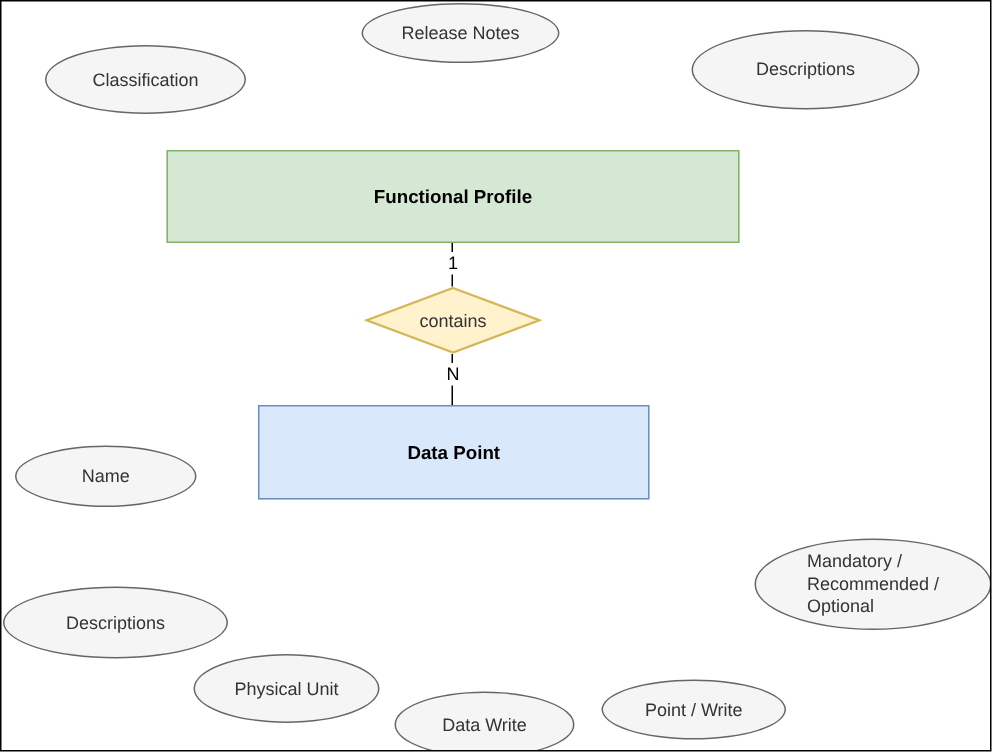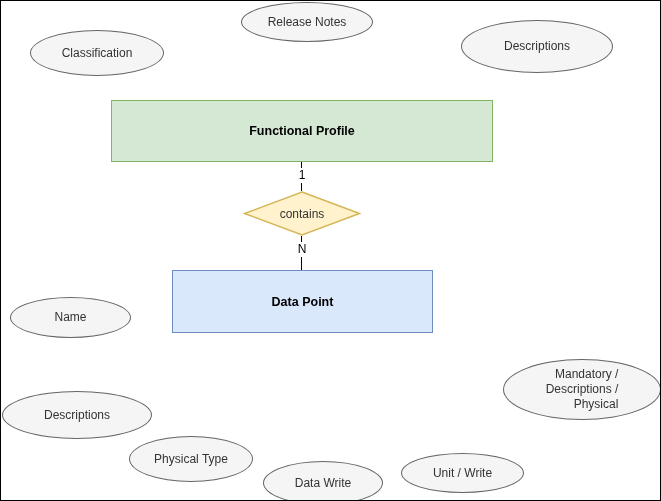--- a/index.html
+++ b/index.html
@@ -6,21 +6,21 @@
   body {
     width: 661px;
     height: 501px;
     position: relative;
     background: #ffffff;
     border: 1px solid #000000;
     box-sizing: border-box;
     overflow: hidden;
     font-family: "Liberation Sans", sans-serif;
   }
-  .node { position: absolute; display: flex; align-items: center; justify-content: center; text-align: right; box-sizing: border-box; }
+  .node { position: absolute; display: flex; align-items: center; justify-content: center; text-align: left; box-sizing: border-box; }
   .attr-ellipse {
     background: #f5f5f5;
     border: 1.5px solid #666666;
     border-radius: 50%;
     color: #333333;
     font-size: 12px;
     line-height: 1.25;
     padding: 0 6px;
   }
   .entity {
@@ -93,30 +93,30 @@
 
 <div class="node attr-ellipse" style="left:9px; top:296px; width:121px; height:41px;">
   <span>Name</span>
 </div>
 
 <div class="node attr-ellipse" style="left:1px; top:390px; width:150px; height:48px;">
   <span>Descriptions</span>
 </div>
 
 <div class="node attr-ellipse" style="left:128px; top:435px; width:124px; height:46px;">
-  <span>Physical Type</span>
+  <span>Physical Unit</span>
 </div>
 
 <div class="node attr-ellipse" style="left:262px; top:460px; width:120px; height:44px;">
   <span>Data Write</span>
 </div>
 
 <div class="node attr-ellipse" style="left:400px; top:452px; width:123px; height:40px;">
-  <span>Unit / Write</span>
+  <span>Point / Write</span>
 </div>
 
 <div class="node attr-ellipse" style="left:502px; top:358px; width:158px; height:61px;">
   <span>
     <span class="ml-line">Mandatory /</span>
-    <span class="ml-line">Descriptions /</span>
-    <span class="ml-line">Physical</span>
+    <span class="ml-line">Recommended /</span>
+    <span class="ml-line">Optional</span>
   </span>
 </div>
 
 </body></html>

